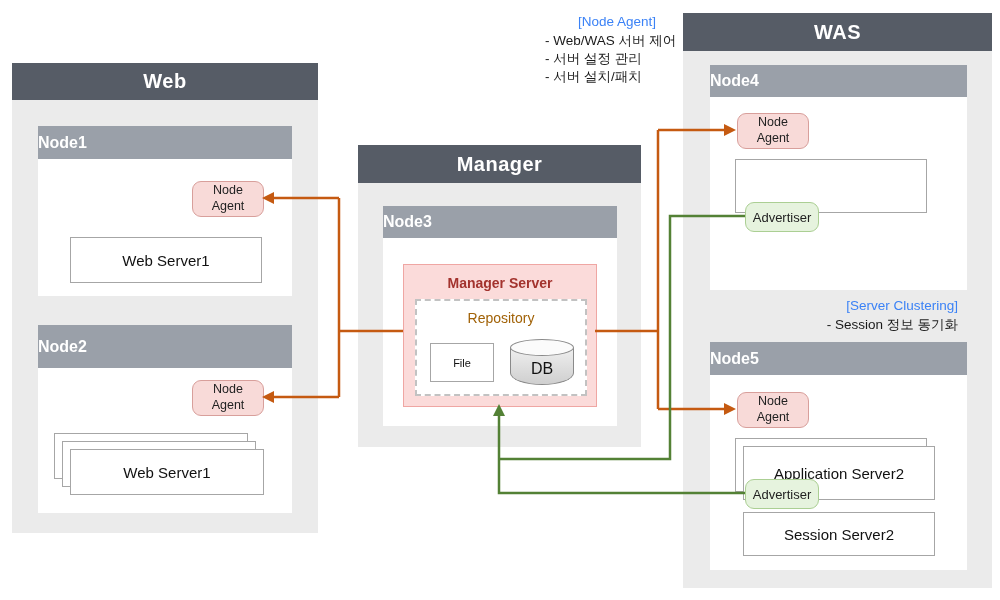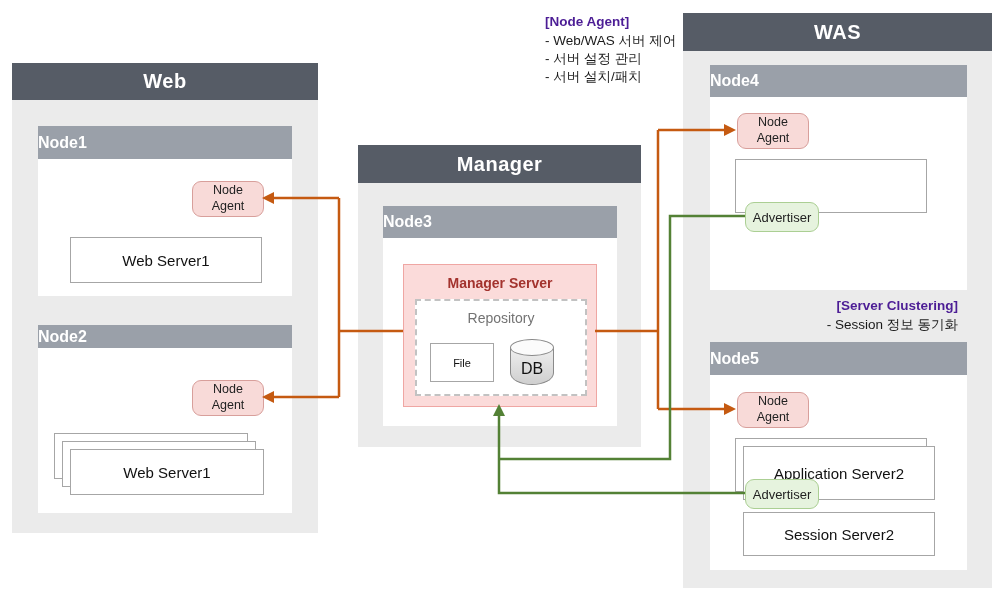--- a/index.html
+++ b/index.html
@@ -54,21 +54,21 @@
   }
   .manager-server-title {
     position:absolute; top:10px; left:0; width:100%; text-align:center;
     color:#A3332E; font-size:14px; font-weight:600;
   }
   .repository {
     position:absolute; background:#fff; border:2px dashed #C2C2C2;
   }
   .repository-title {
     position:absolute; top:9px; left:0; width:100%; text-align:center;
-    color:#737373; font-size:14px;
+    color:#a16207; font-size:14px;
   }
 
   
   .db { position:absolute; }
   .db-body {
     position:absolute; left:0; top:9px; width:100%; height:37px;
     background:linear-gradient(#efefef,#cfcfcf);
     border:1.5px solid #8a8a8a;
     border-radius:0 0 50% 50% / 0 0 12px 12px;
     border-top:none;
@@ -77,21 +77,21 @@
     font-size:16px; color:#111;
   }
   .db-top {
     position:absolute; left:0; top:0; width:100%; height:17px;
     background:#fbfbfb; border:1.5px solid #8a8a8a; border-radius:50%;
     box-sizing:border-box; z-index:2;
   }
 
   
   .note { position:absolute; font-size:13.5px; color:#1a1a1a; line-height:18px; }
-  .note-title { color:#4c1d95; font-weight:700; margin-bottom:1px; }
+  .note-title { color:#3b82f6; font-weight:400; margin-bottom:1px;margin-left:33px; }
   .note.right { text-align:right; }
 
   svg.arrows { position:absolute; left:0; top:0; pointer-events:none; z-index:5; }
 </style>
 </head>
 <body>
 
 <div id="stage">
 
   <div class="container" style="left:12px;top:63px;width:306px;height:470px;">
@@ -106,21 +106,21 @@
     </div>
   </div>
   <div class="agent-badge" style="left:192px;top:181px;width:70px;height:34px;">
     <span>Node Agent</span>
   </div>
   <div class="server-box" style="left:70px;top:237px;width:190px;height:44px;">
     <span>Web Server1</span>
   </div>
 
   <div class="node" style="left:38px;top:325px;width:254px;height:188px;">
-    <div class="node-header" style="height:23px;">
+    <div class="node-header" style="height:43px;">
       <span>Node2</span>
     </div>
   </div>
   <div class="agent-badge" style="left:192px;top:380px;width:70px;height:34px;">
     <span>Node Agent</span>
   </div>
   <div class="stack-layer" style="left:54px;top:433px;width:192px;height:44px;"></div>
   <div class="stack-layer" style="left:62px;top:441px;width:192px;height:44px;"></div>
   <div class="server-box" style="left:70px;top:449px;width:192px;height:44px;">
     <span>Web Server1</span>
@@ -140,21 +140,21 @@
 
   <div class="manager-server" style="left:403px;top:264px;width:192px;height:141px;">
     <div class="manager-server-title">Manager Server</div>
   </div>
   <div class="repository" style="left:415px;top:299px;width:168px;height:93px;">
     <div class="repository-title">Repository</div>
   </div>
   <div class="server-box" style="left:430px;top:343px;width:62px;height:37px;font-size:11px;">
     <span>File</span>
   </div>
-  <div class="db" style="left:510px;top:339px;width:44px;height:46px;">
+  <div class="db" style="left:510px;top:339px;width:64px;height:46px;">
     <div class="db-body">
       <span style="margin-top:6px;">DB</span>
     </div>
     <div class="db-top"></div>
   </div>
 
   <div class="container" style="left:683px;top:13px;width:309px;height:575px;">
     <div class="container-header" style="height:38px;">
       <span>WAS</span>
     </div>

